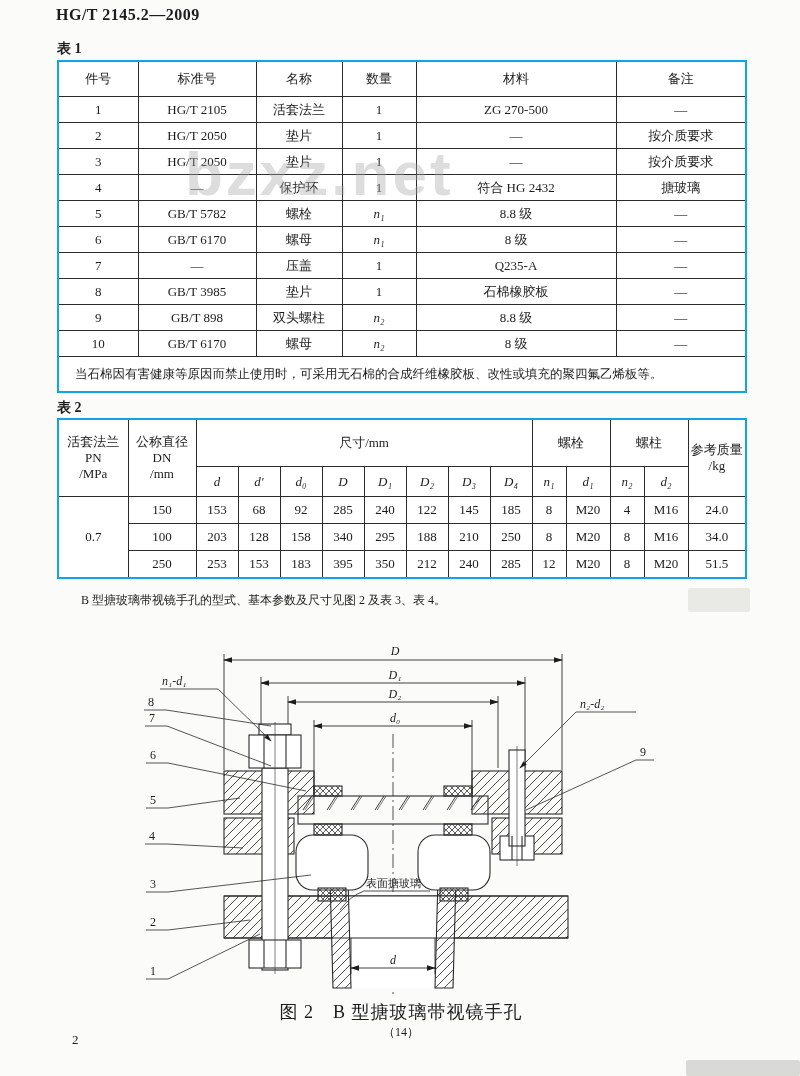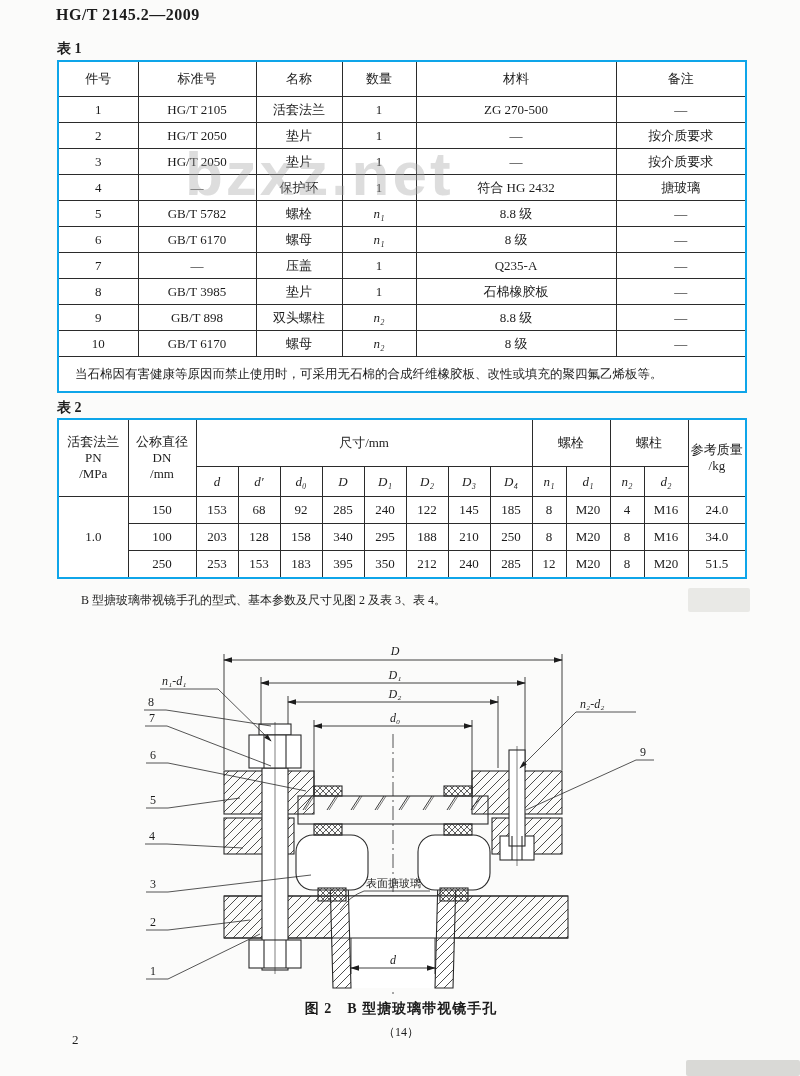--- a/index.html
+++ b/index.html
@@ -34,21 +34,21 @@
   
   #para{left:57px;top:592px;width:660px;font-size:12px;line-height:1.4;text-indent:2em;}
   
   #watermark{left:185px;top:138px;font-family:"Liberation Sans","DejaVu Sans",sans-serif;
     font-size:62px;font-weight:bold;color:rgba(165,165,165,.38);letter-spacing:3px;
     pointer-events:none;z-index:5;}
   .smudge{background:#e9e9e6;border-radius:2px;z-index:0;}
   #smudge-b{background:#d9d9d6;}
   
   #figure-wrap{left:128px;top:638px;width:546px;height:366px;}
-  #fig-caption{left:57px;top:1000px;width:688px;text-align:center;font-size:14px;font-weight:bold;letter-spacing:1px;}
+  #fig-caption{left:57px;top:1000px;width:688px;text-align:center;font-size:18px;font-weight:normal;letter-spacing:1px;}
   #sheet-no{left:57px;top:1024px;width:688px;text-align:center;font-size:12px;}
   #page-no{left:72px;top:1032px;font-size:13px;}
   svg text{font-family:"Liberation Serif","DejaVu Serif",serif;fill:#1c1c1c;}
   svg .dim{font-style:italic;font-size:12px;}
   svg .pn{font-size:12px;}
   svg .note{font-size:11px;}
 </style>
 </head>
 <body>
 
@@ -210,21 +210,21 @@
       <th class="sub ital">D₃</th>
       <th class="sub ital">D₄</th>
       <th class="sub ital">n₁</th>
       <th class="sub ital">d₁</th>
       <th class="sub ital">n₂</th>
       <th class="sub ital">d₂</th>
     </tr>
   </thead>
   <tbody id="t2-body">
       <tr>
-        <td rowspan="3">1.0</td>
+        <td rowspan="3">0.7</td>
         <td>150</td>
         <td>153</td>
         <td>68</td>
         <td>92</td>
         <td>285</td>
         <td>240</td>
         <td>122</td>
         <td>145</td>
         <td>185</td>
         <td>8</td>

